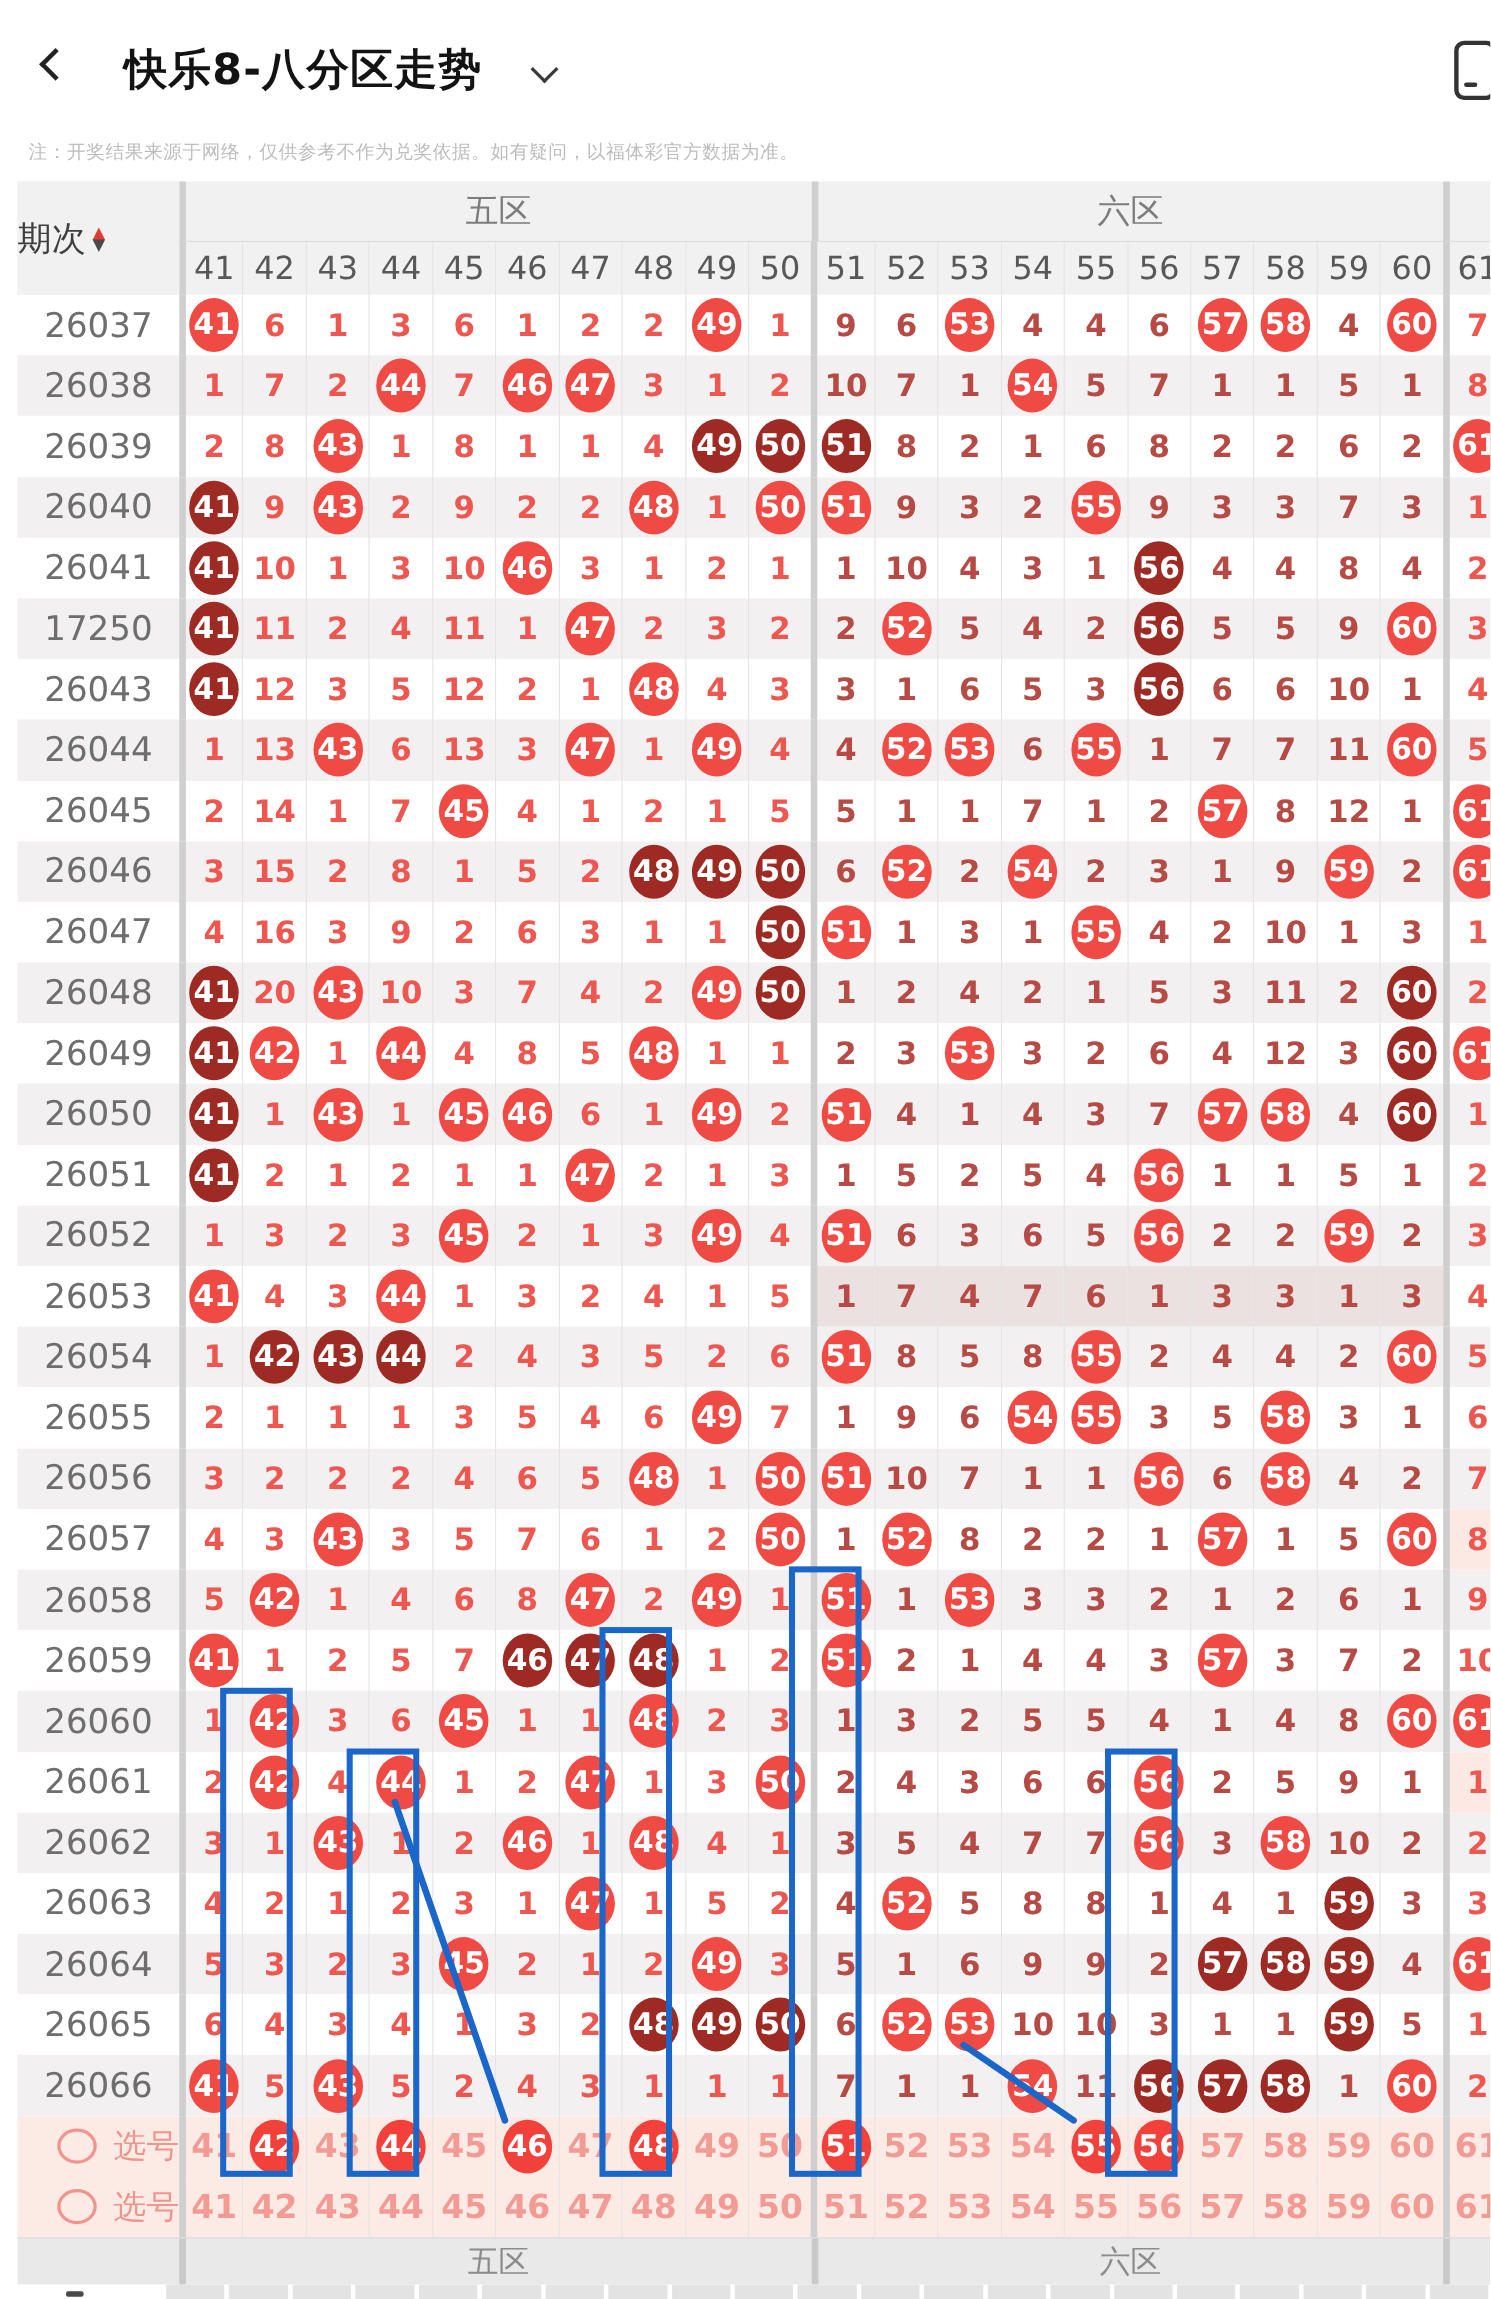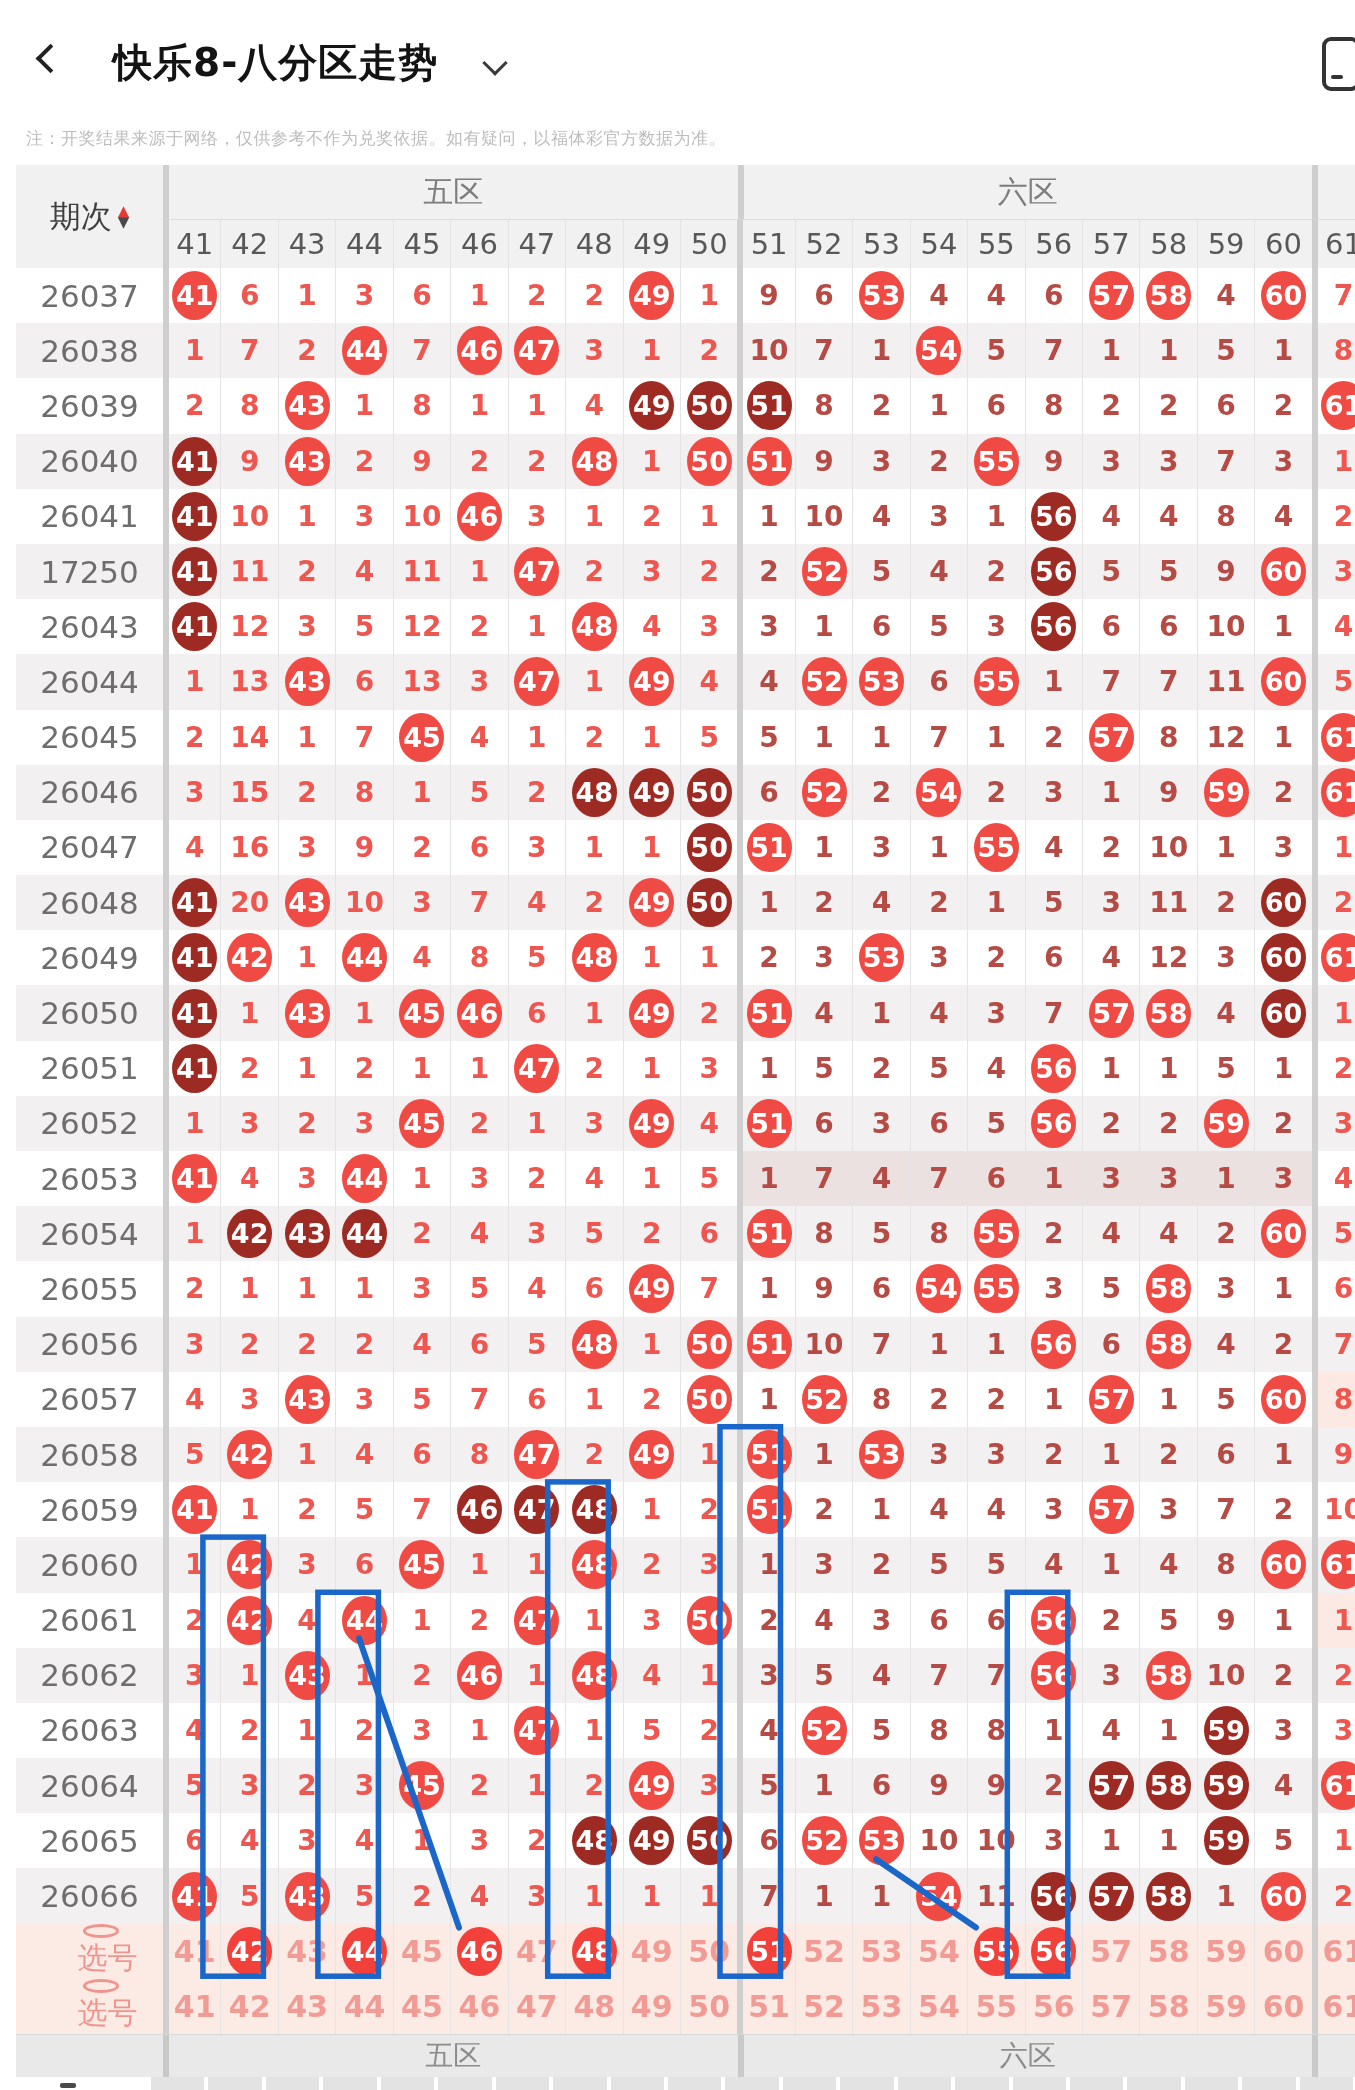--- a/index.html
+++ b/index.html
@@ -25,37 +25,37 @@
   .cell{width:57.45px;flex:0 0 57.45px;display:flex;align-items:center;justify-content:center;
         box-sizing:border-box;border-left:1px solid #e4e4e4;position:relative;}
   .cell.thick{border-left:6px solid #cfcfcf;}
   
   .zone-row{height:55px;background:#f1f1f1;}
   .zone-cell{display:flex;align-items:center;justify-content:center;box-sizing:border-box;
         font-size:30px;color:#7d7d7d;border-left:6px solid #cfcfcf;border-bottom:1px solid #dcdcdc;}
   .colhdr-row{height:48px;background:#f1f1f1;}
   .colhdr-row .cell{font-size:29px;color:#585858;}
   .period-hdr{position:absolute;left:0;top:0;width:147px;height:103px;display:flex;
-        align-items:center;justify-content:center;background:#f1f1f1;font-size:31px;color:#3f3f3f;}
+        align-items:center;justify-content:flex-start;background:#f1f1f1;font-size:31px;color:#3f3f3f;}
   .sort{display:inline-flex;flex-direction:column;margin-left:6px;line-height:11px;cursor:pointer;}
   .sort .up{font-size:15px;color:#e23b34;}
   .sort .dn{font-size:15px;color:#4a4a4a;}
   
   .drow{height:55.2px;}
   .drow .pcell{font-size:31px;color:#6e6e6e;}
   .miss{font-size:28px;font-weight:bold;}
   .miss.z5{color:#ee5650;}
   .miss.z6{color:#b54b44;}
   .ball{width:45px;height:49px;border-radius:50%;display:flex;align-items:center;justify-content:center;
         color:#fff;font-size:27px;font-weight:bold;}
   .ball.b{background:#f04a45;}
   .ball.d{background:#9e2a24;}
   
   .selrow{height:55.2px;background:#fcebe5;}
-  .selrow .pcell{justify-content:center;padding-left:36px;flex-direction:column;}
+  .selrow .pcell{justify-content:space-between;padding-left:36px;}
   .sel-circle{width:36px;height:32px;border:3px solid #f0948e;border-radius:50%;margin-right:14px;box-sizing:border-box;}
   .sel-label{font-size:30px;color:#f0948e;}
   .pick{font-size:30px;color:#f29b94;font-weight:bold;cursor:pointer;}
   .selrow .ball{background:#f2413a;cursor:pointer;}
   
   .foot-row{height:42.6px;background:#e9e9e9;border-top:1px solid #d8d8d8;box-sizing:border-box;}
   .foot-zone{display:flex;align-items:center;justify-content:center;box-sizing:border-box;
         font-size:28px;color:#8c8c8c;border-left:6px solid #c9c9c9;}
   
   .strip{position:absolute;left:0;top:2077px;width:1359px;height:13px;background:#fff;display:flex;}

